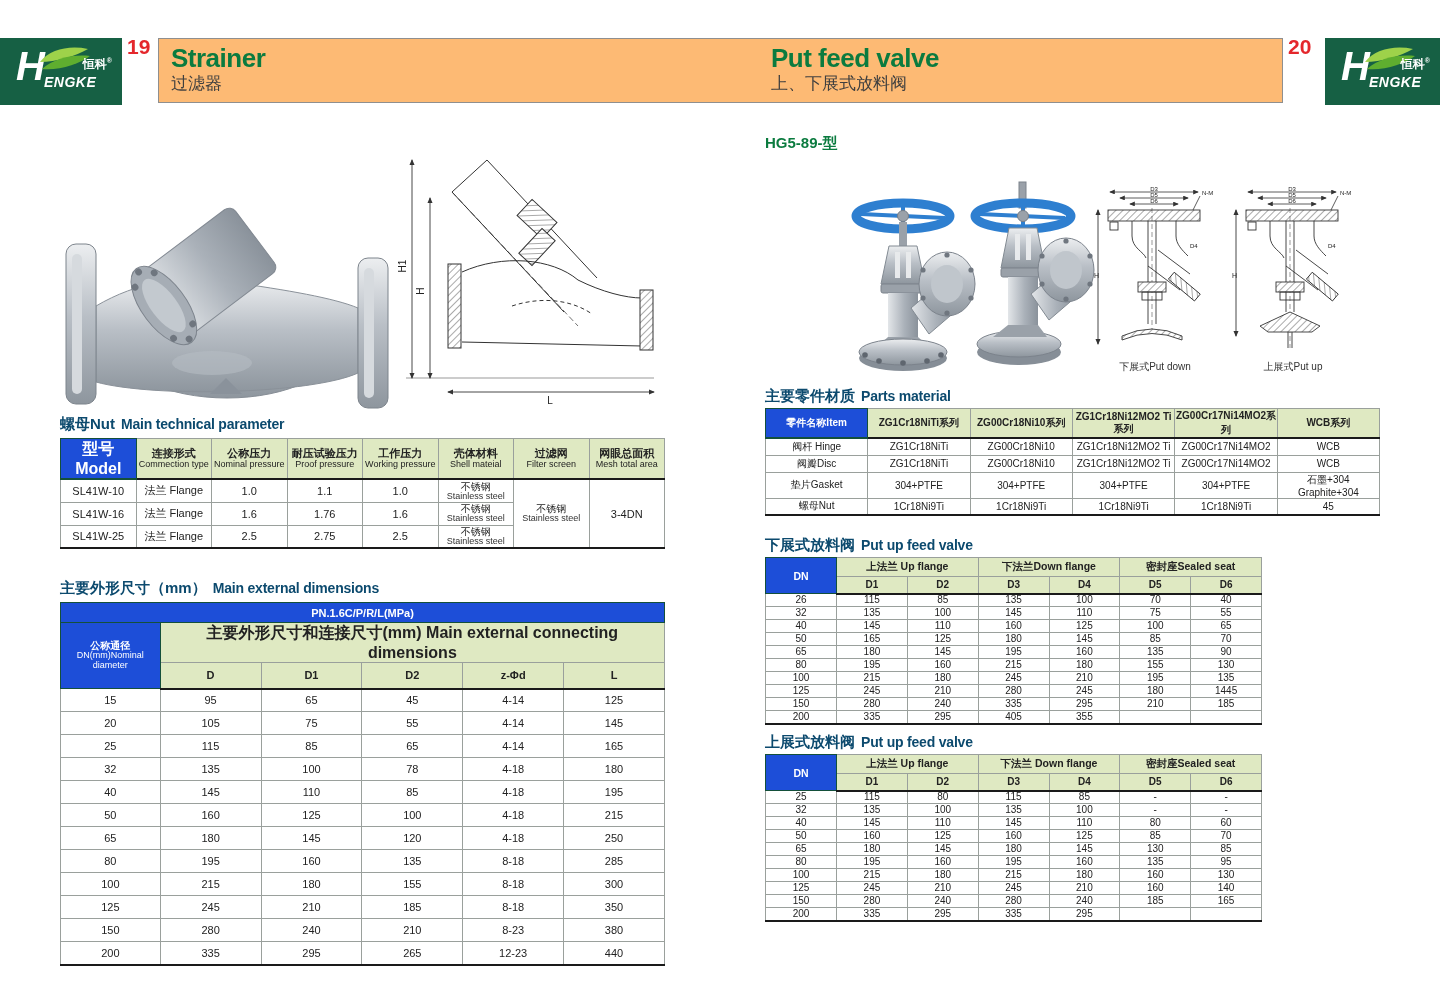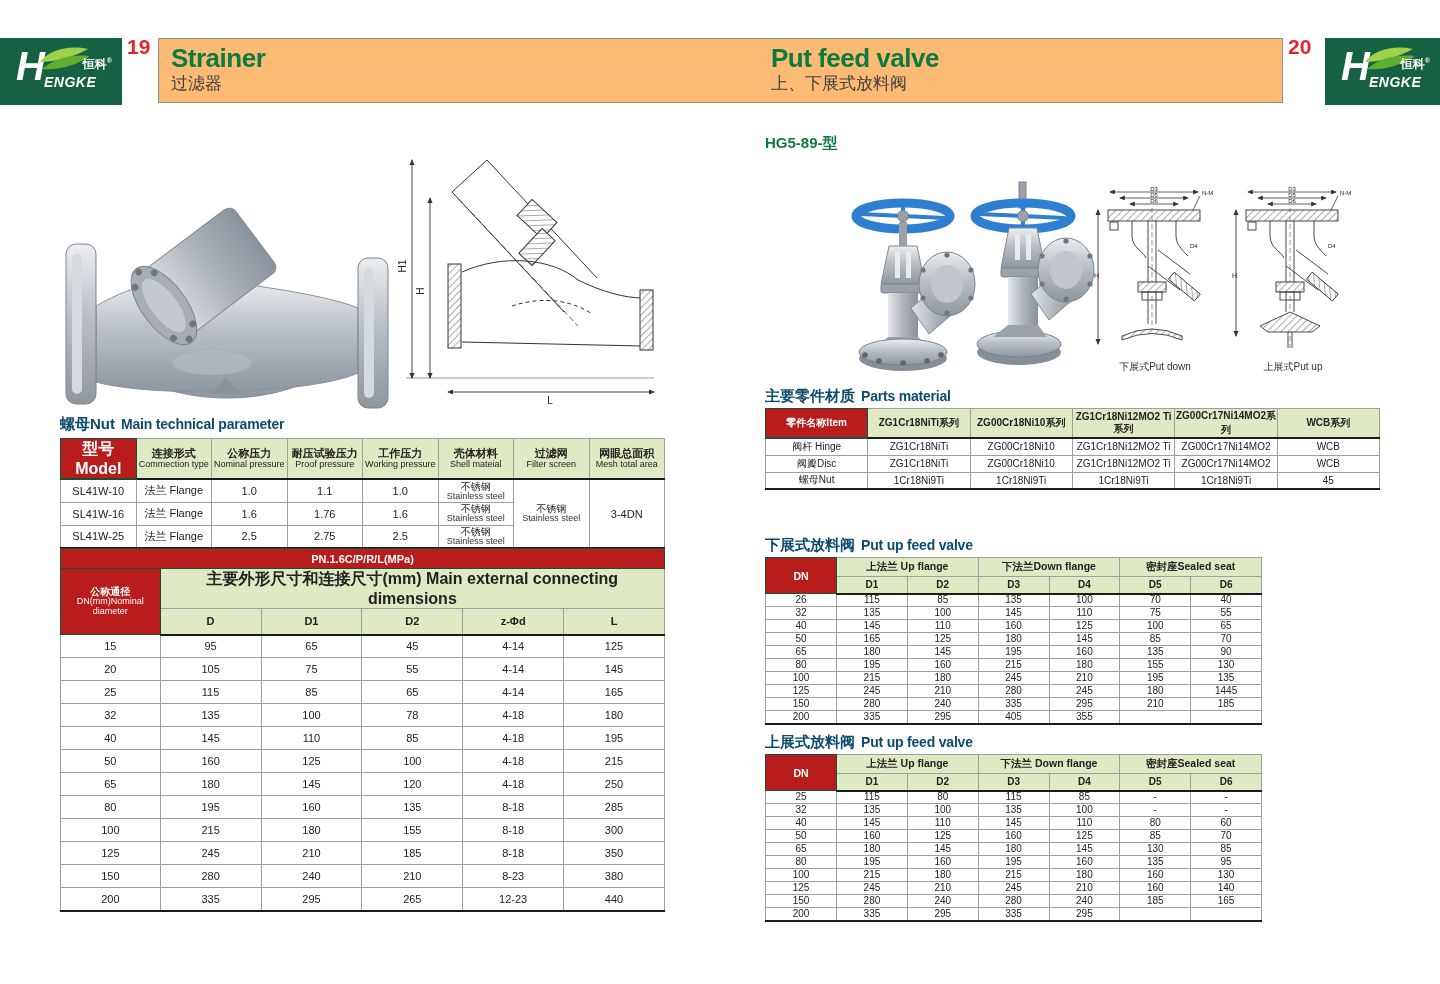--- a/index.html
+++ b/index.html
@@ -25,31 +25,31 @@
   .t-cn{font-size:17px;color:#3f3f3f;line-height:1.2;}
   
   .sec-title{position:absolute;color:#0c4a6e;white-space:nowrap;line-height:1;}
   .sec-title .cn{font-weight:bold;font-size:15px;}
   .sec-title .en{font-weight:800;font-size:14px;letter-spacing:-.2px;margin-left:6px;}
   .model-label{position:absolute;left:765px;top:134px;color:#0b7b3f;font-weight:800;font-size:15px;}
   
   table.tbl{position:absolute;border-collapse:collapse;table-layout:fixed;background:#fff;border-top:1px solid #555;border-bottom:2px solid #1a1a1a;}
   .tbl th,.tbl td{border:1px solid #9aa09c;text-align:center;vertical-align:middle;padding:0;overflow:hidden;}
   .tbl thead tr:last-child th{border-bottom:2px solid #1a1a1a;}
-  .dk{background:#b91c1c;color:#fff;font-weight:bold;border-color:#14503a !important;margin-left:32px;}
+  .dk{background:#1d4ed8;color:#fff;font-weight:bold;border-color:#14503a !important;margin-left:32px;}
   .lt{background:#dfe9c2;}
   .hcn{font-size:11px;font-weight:bold;line-height:1.15;}
   .hen{font-size:9px;font-weight:normal;line-height:1.1;}
   .c2a{font-size:10px;line-height:1.1;}
   .c2b{font-size:9px;line-height:1.05;color:#333;}
   #tech-table{left:60px;top:438px;width:605px;}
   #tech-table thead tr{height:37px;}
   #tech-table tbody tr{height:23px;}
   #tech-table td{font-size:11px;}
-  #dims-table{left:60px;top:548px;width:605px;}
+  #dims-table{left:60px;top:602px;width:605px;}
   #dims-table .pnrow{height:20px;font-size:11px;}
   #dims-table .h2{height:26px;}
   #dims-table .h3{height:26px;font-size:11px;}
   #dims-table tbody tr{height:23px;}
   #dims-table td{font-size:11px;}
   .grouphead{font-size:16px;font-weight:bold;}
   #parts-table{left:765px;top:408px;width:615px;}
   #parts-table thead tr{height:24px;}
   #parts-table th{font-size:10px;}
   #parts-table tbody tr{height:17px;}
@@ -566,20 +566,28 @@
         </tr>
         <tr>
           <td>阀瓣Disc</td>
           <td>ZG1Cr18NiTi</td>
           <td>ZG00Cr18Ni10</td>
           <td>ZG1Cr18Ni12MO2 Ti</td>
           <td>ZG00Cr17Ni14MO2</td>
           <td>WCB</td>
         </tr>
         <tr>
+          <td>垫片Gasket</td>
+          <td>304+PTFE</td>
+          <td>304+PTFE</td>
+          <td>304+PTFE</td>
+          <td>304+PTFE</td>
+          <td>石墨+304 Graphite+304</td>
+        </tr>
+        <tr>
           <td>螺母Nut</td>
           <td>1Cr18Ni9Ti</td>
           <td>1Cr18Ni9Ti</td>
           <td>1Cr18Ni9Ti</td>
           <td>1Cr18Ni9Ti</td>
           <td>45</td>
         </tr>
       </tbody>
   </table>
 

